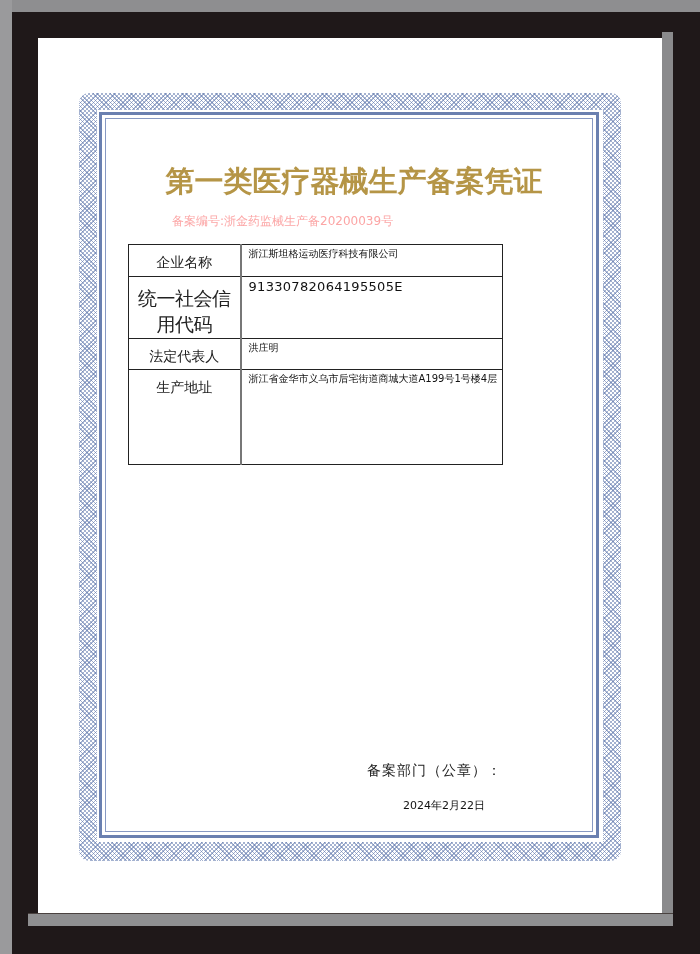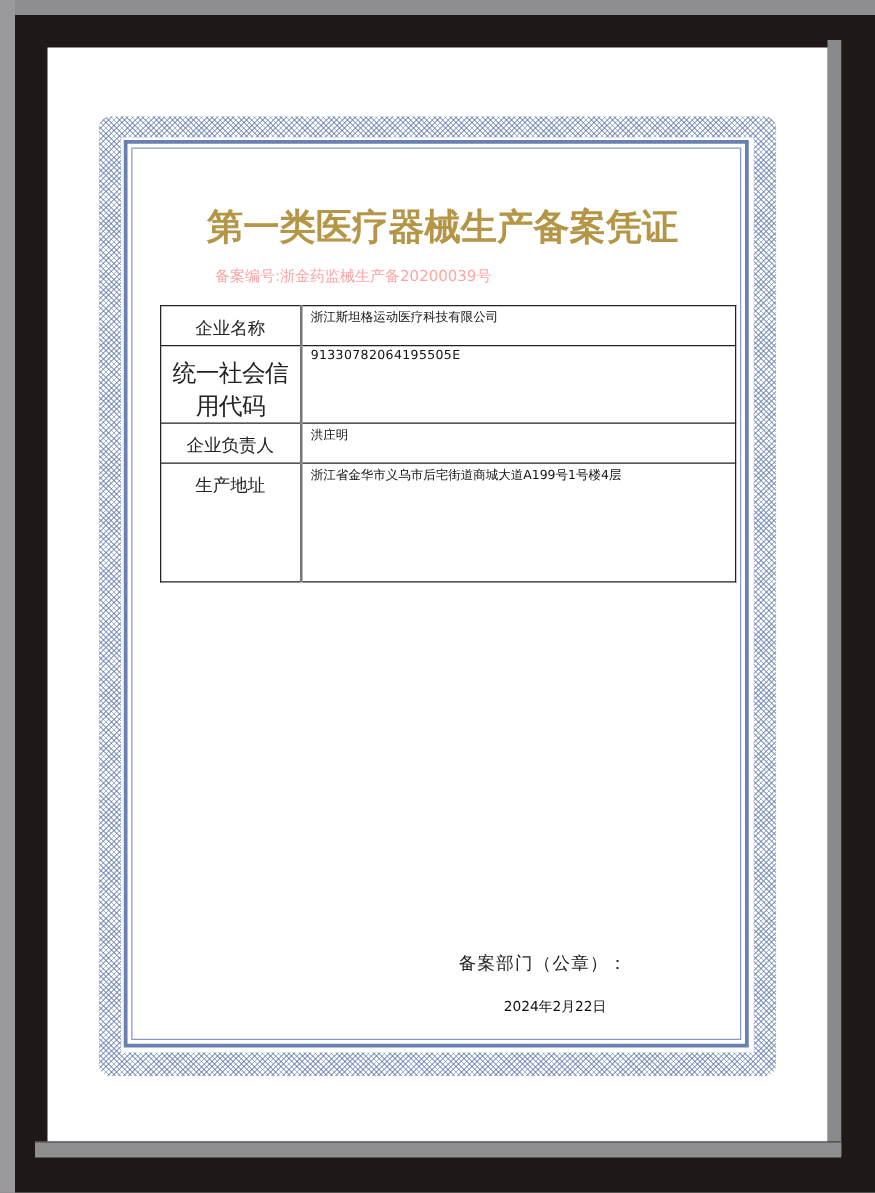--- a/index.html
+++ b/index.html
@@ -17,26 +17,26 @@
       repeating-linear-gradient(-45deg, rgba(90,115,170,0.55) 0 1px, transparent 1px 3px);
     border-radius:10px;
   }
   .guilloche-inner { position:absolute; left:97px; top:110px; width:506px; height:732px; background:#fff; }
   .rule-outer { position:absolute; left:99px; top:112px; width:500px; height:726px; border:3px solid #6a80b0; box-sizing:border-box; }
   .rule-inner { position:absolute; left:105px; top:118px; width:488px; height:714px; border:1px solid #8799c3; box-sizing:border-box; }
 
   .title { position:absolute; left:150px; top:162px; width:408px; text-align:center; color:#b59546; font-size:29px; font-weight:bold; letter-spacing:0px; font-family:"DejaVu Serif","Liberation Serif",serif; white-space:nowrap; }
   .record-no { position:absolute; left:172px; top:213px; font-size:12px; color:#fca5a5; white-space:nowrap; font-family:"DejaVu Sans","Liberation Sans",sans-serif; }
 
-  table.info { position:absolute; left:128px; top:244px; width:461px; border-collapse:collapse; }
+  table.info { position:absolute; left:128px; top:244px; width:375px; border-collapse:collapse; }
   table.info td { border:1px solid #222; vertical-align:top; padding:0; }
   table.info td.label { width:112px; text-align:center; font-size:14px; color:#222; font-family:"DejaVu Serif","Liberation Serif",serif; padding-top:9px; box-sizing:border-box; border-right:2px solid #777; }
   table.info td.label.sm { font-size:19px; letter-spacing:-0.5px; }
   table.info td.value { font-size:10px; color:#111; padding:2px 0 0 7px; font-family:"DejaVu Sans","Liberation Sans",sans-serif; }
-  table.info td.value.mono { font-size:10px; letter-spacing:0.3px;margin-top:27px; }
+  table.info td.value.mono { font-size:13px; letter-spacing:0.3px;margin-top:27px; }
 
   .seal-label { position:absolute; left:322px; top:762px; font-size:14px; color:#222; white-space:nowrap; font-family:"DejaVu Serif","Liberation Serif",serif; letter-spacing:1px;margin-left:45px; }
   .date-label { position:absolute; left:322px; top:795px; font-size:14px; color:#ffffff; white-space:nowrap; font-family:"DejaVu Serif","Liberation Serif",serif; letter-spacing:1px; }
   .date-value { position:absolute; left:403px; top:798px; font-size:11px; color:#111; white-space:nowrap; font-family:"DejaVu Sans","Liberation Sans",sans-serif; }
 </style>
 </head>
 <body>
 
 <div class="frame-grey-top"></div>
 <div class="frame-grey-left"></div>
@@ -58,22 +58,22 @@
 <table class="info">
   <tbody>
       <tr style="height:32px;">
     <td class="label">企业名称</td>
     <td class="value">浙江斯坦格运动医疗科技有限公司</td>
   </tr>
   <tr style="height:32px;">
     <td class="label sm">统一社会信用代码</td>
     <td class="value mono">91330782064195505E</td>
   </tr>
-  <tr style="height:32px;">
-    <td class="label">企业负责人</td>
+  <tr style="height:31px;">
+    <td class="label">法定代表人</td>
     <td class="value">洪庄明</td>
   </tr>
   <tr style="height:95px;">
     <td class="label">生产地址</td>
     <td class="value">浙江省金华市义乌市后宅街道商城大道A199号1号楼4层</td>
   </tr>
 </tbody>
   </table>
 
 <div class="seal-label">备案部门（公章）：</div>

